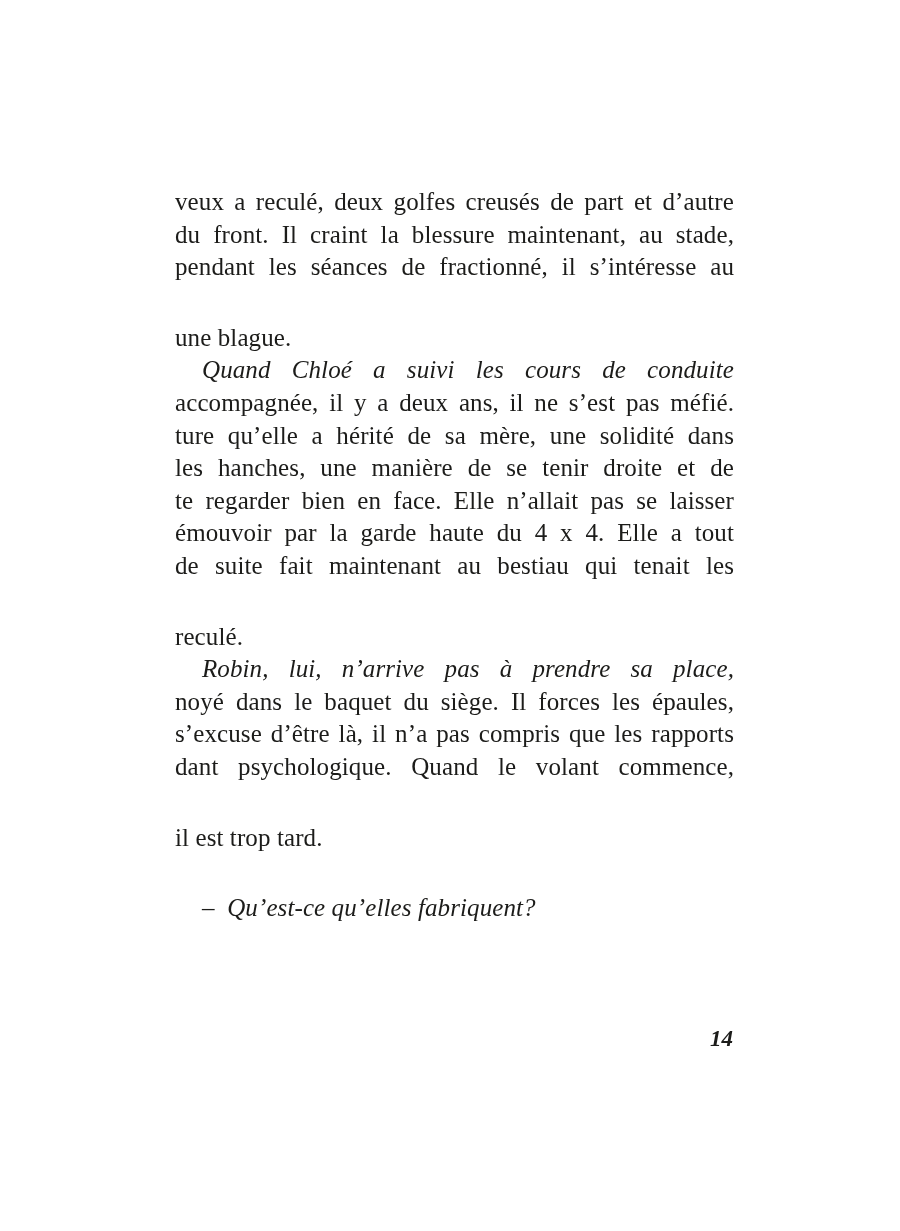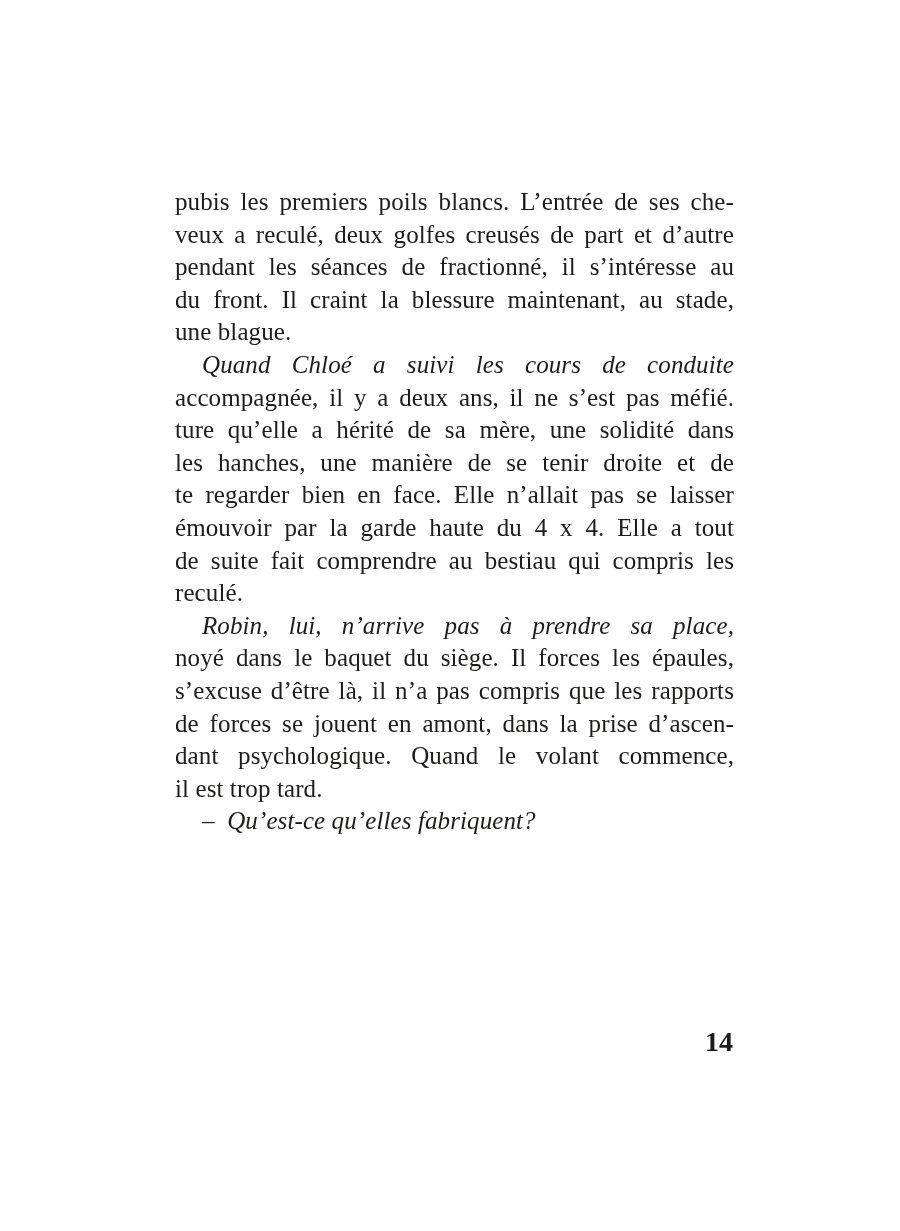--- a/index.html
+++ b/index.html
@@ -37,68 +37,68 @@
   }
   
   .line.j {
     text-align: justify;
     text-align-last: justify;
   }
   
   .line.last {
     text-align: center;
     text-align-last: left;
+    margin-top: 38px;
   }
   
   .line.indent {
     padding-left: 27px;
     font-style: italic;
   }
   .page-number {
     position: absolute;
     left: 175px;
     top: 1026px;
     width: 558px;
     text-align: right;
-    font-size: 28px;
+    font-size: 23px;
     font-weight: bold;
+    font-style: italic;
     color: #1c1c1a;
   }
 </style>
 </head>
 <body style="background: rgb(255, 255, 255);">
 
 <div class="book-page">
 
   <div class="text-block" style="color: rgb(28, 28, 26);">
 
     <div class="para">
-      <div class="line j">pubis les premiers poils blancs. L’entrée de ses che-</div>
       <div class="line j">veux a reculé, deux golfes creusés de part et d’autre</div>
+      <div class="line j">du front. Il craint la blessure maintenant, au stade,</div>
       <div class="line j">pendant les séances de fractionné, il s’intéresse au</div>
-      <div class="line j">du front. Il craint la blessure maintenant, au stade,</div>
       <div class="line last">une blague.</div>
     </div>
 
     <div class="para">
       <div class="line j indent">Quand Chloé a suivi les cours de conduite</div>
       <div class="line j">accompagnée, il y a deux ans, il ne s’est pas méfié.</div>
       <div class="line j">ture qu’elle a hérité de sa mère, une solidité dans</div>
       <div class="line j">les hanches, une manière de se tenir droite et de</div>
       <div class="line j">te regarder bien en face. Elle n’allait pas se laisser</div>
       <div class="line j">émouvoir par la garde haute du 4 x 4. Elle a tout</div>
-      <div class="line j">de suite fait comprendre au bestiau qui compris les</div>
+      <div class="line j">de suite fait maintenant au bestiau qui tenait les</div>
       <div class="line last">reculé.</div>
     </div>
 
     <div class="para">
       <div class="line j indent">Robin, lui, n’arrive pas à prendre sa place,</div>
       <div class="line j">noyé dans le baquet du siège. Il forces les épaules,</div>
       <div class="line j">s’excuse d’être là, il n’a pas compris que les rapports</div>
-      <div class="line j">de forces se jouent en amont, dans la prise d’ascen-</div>
       <div class="line j">dant psychologique. Quand le volant commence,</div>
       <div class="line last">il est trop tard.</div>
     </div>
 
     <div class="para">
       <div class="line last indent">– Qu’est-ce qu’elles fabriquent?</div>
     </div>
 
   </div>
 

